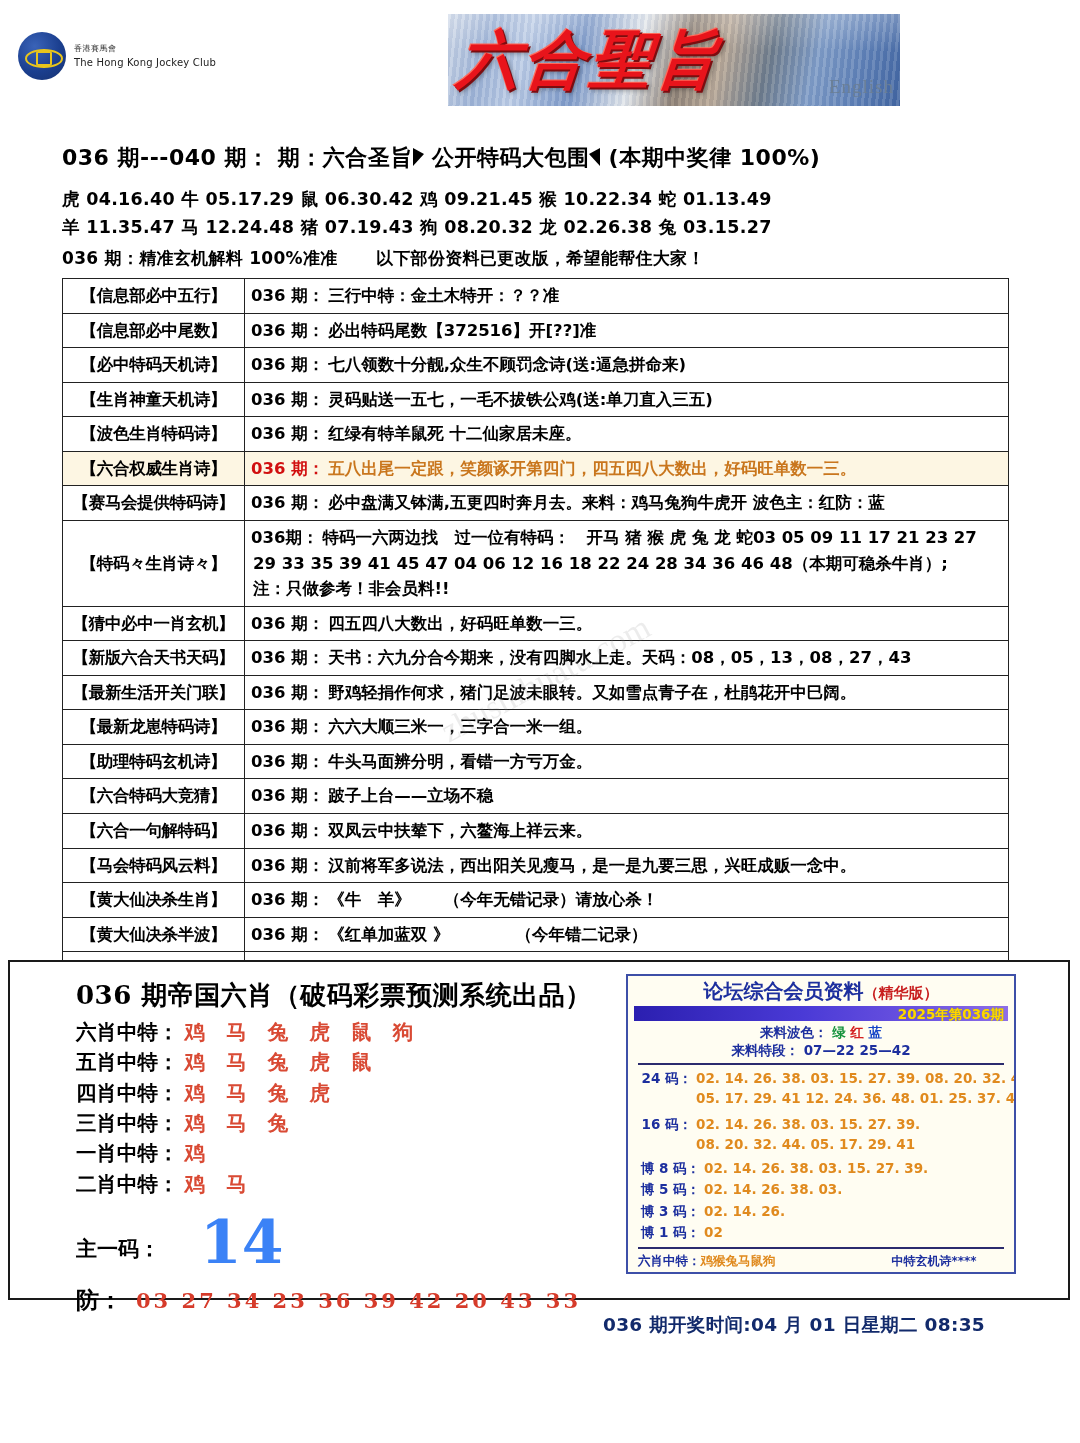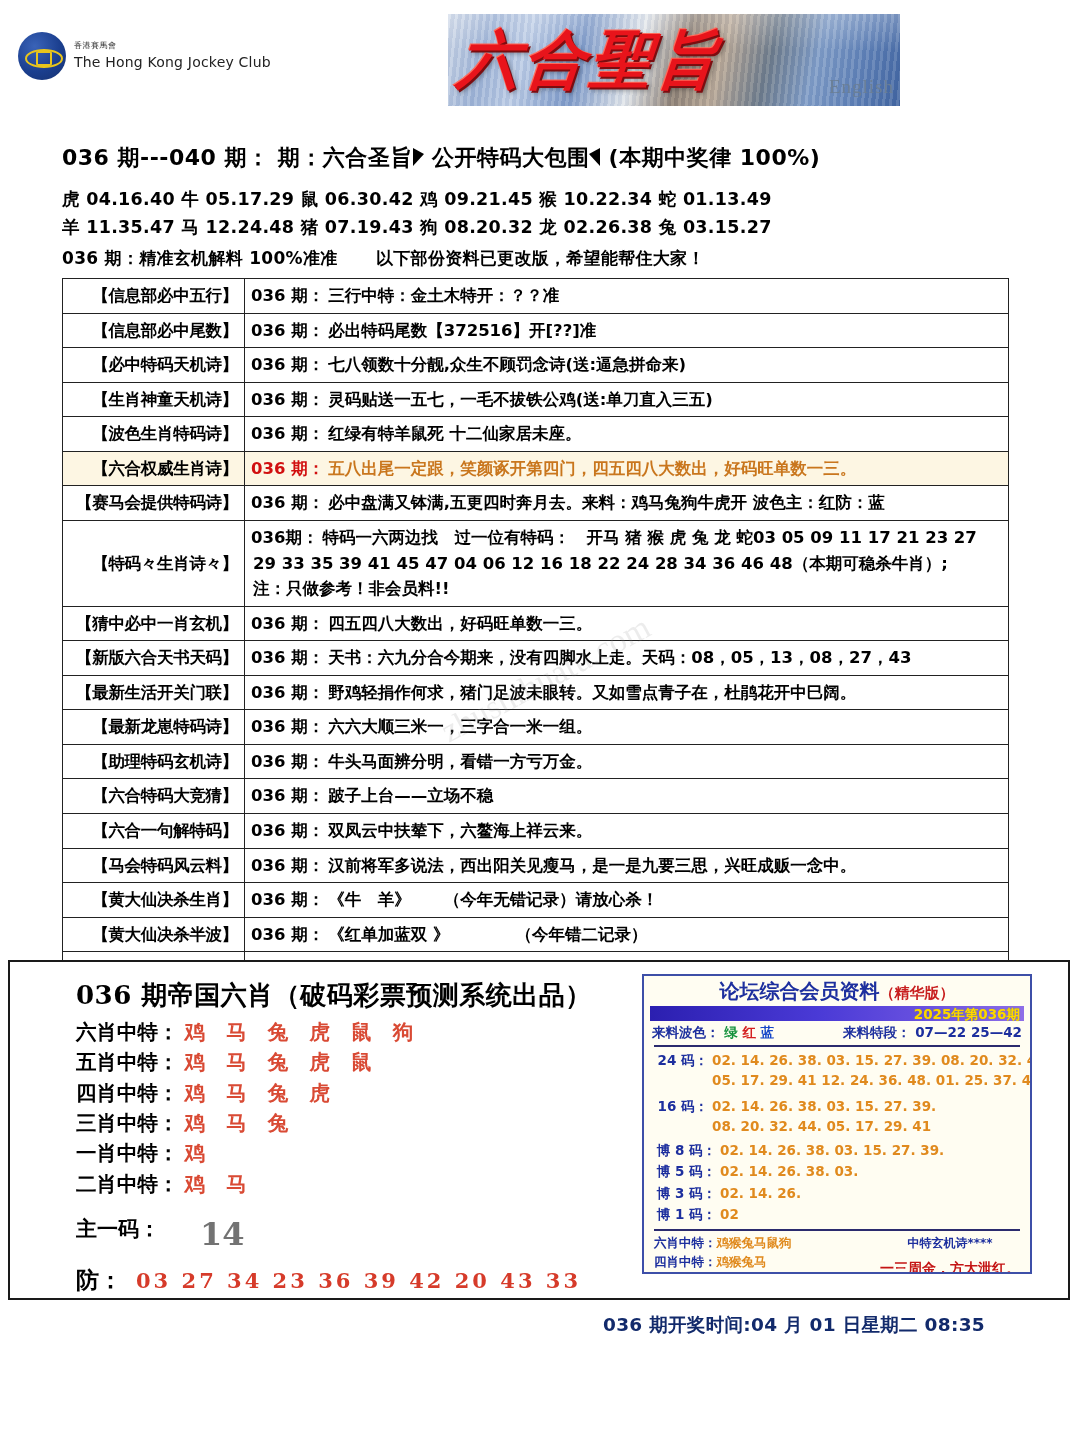--- a/index.html
+++ b/index.html
@@ -51,21 +51,21 @@
     width:12px; height:11px;
     border:2px solid #e8c51c;
     border-radius: 2px;
   }
   .hkjc-text { line-height: 1.5; }
   .hkjc-cn {
     font-size: 8px; color:#222; letter-spacing: .5px;
     white-space: nowrap;
   }
   .hkjc-en {
-    font-size: 14px; color:#222; letter-spacing: .2px;
+    font-size: 10px; color:#222; letter-spacing: .2px;
     white-space: nowrap;
   }
   .banner {
     position: absolute;
     left: 448px; top: 14px;
     width: 452px; height: 92px;
     background:
       linear-gradient(180deg, rgba(255,255,255,.25) 0%, rgba(255,255,255,0) 40%),
       linear-gradient(105deg,
         #cfd9e8 0%, #9fb4d6 10%, #bdcde6 18%,
@@ -159,21 +159,21 @@
   table.main td {
     border: 1px solid #222;
     padding: 4px 6px;
     font-size: 16.5px;
     font-weight: 700;
     vertical-align: middle;
     line-height: 1.55;
   }
   td.label {
     width: 182px;
-    text-align: right;
+    text-align: center;
     white-space: nowrap;
     font-size: 16.5px;
     letter-spacing: -.3px;
   }
   td.value { padding-left: 10px; }
   td.value .pfx { margin-right: 4px; }
   tr.hl td {
     background: #fdf6e3;
   }
   tr.hl td.value { color: #c9761d; }
@@ -218,23 +218,23 @@
     display: flex;
     align-items: flex-end;
     gap: 40px;
   }
   .zhu-lbl {
     font-size: 21px; font-weight:700;
     font-family: "DejaVu Serif", "Liberation Serif", serif;
     padding-bottom: 6px;
   }
   .zhu-num {
-    font-size: 32px;
-    font-weight: 700;
-    color: #737373;
+    font-size: 60px;
+    font-weight: 700;
+    color: #3b82f6;
     font-family: "DejaVu Serif", "Liberation Serif", serif;
     line-height: .9;
   }
   .fang-row {
     margin-top: 16px;
     display: flex; align-items: baseline; gap: 14px;
   }
   .fang-lbl {
     font-size: 23px; font-weight:700;
     font-family: "DejaVu Serif", "Liberation Serif", serif;
@@ -242,21 +242,21 @@
   .fang-nums {
     font-size: 21px; font-weight: 700;
     color: #d63b2a;
     letter-spacing: 3px;
     font-family: "DejaVu Serif", "Liberation Serif", serif;
   }
 
   
   .card {
     position: absolute;
-    left: 632px; top: 12px;
+    left: 616px; top: 12px;
     width: 390px; height: 300px;
     border: 2px solid #3d4fa8;
     background: #fffdf2;
     overflow: hidden;
   }
   .card-title {
     text-align: center;
     font-size: 20px;
     font-weight: 700;
     color: #1d2f9e;
@@ -278,20 +278,21 @@
     color:#ffd400; font-size: 13.5px; font-weight:700;
     white-space: nowrap;
     text-shadow: 0 0 1px #7a2;
   }
   .card-line1 {
     margin: 3px 8px 0 8px;
     font-size: 13.5px; font-weight: 700;
     color: #1d2f9e;
     display:flex; justify-content: space-between; align-items:center;
     white-space: nowrap;
+    flex-direction: column;
   }
   .card-line1 .wave-g { color:#13913a; }
   .card-line1 .wave-r { color:#d42020; }
   .card-line1 .wave-b { color:#1646c8; }
   .card-line1 .rng { color:#1d2f9e; letter-spacing:0px;}
   .card-hr {
     margin: 3px 10px;
     height: 2px;
     background: #2b2b6e;
   }

